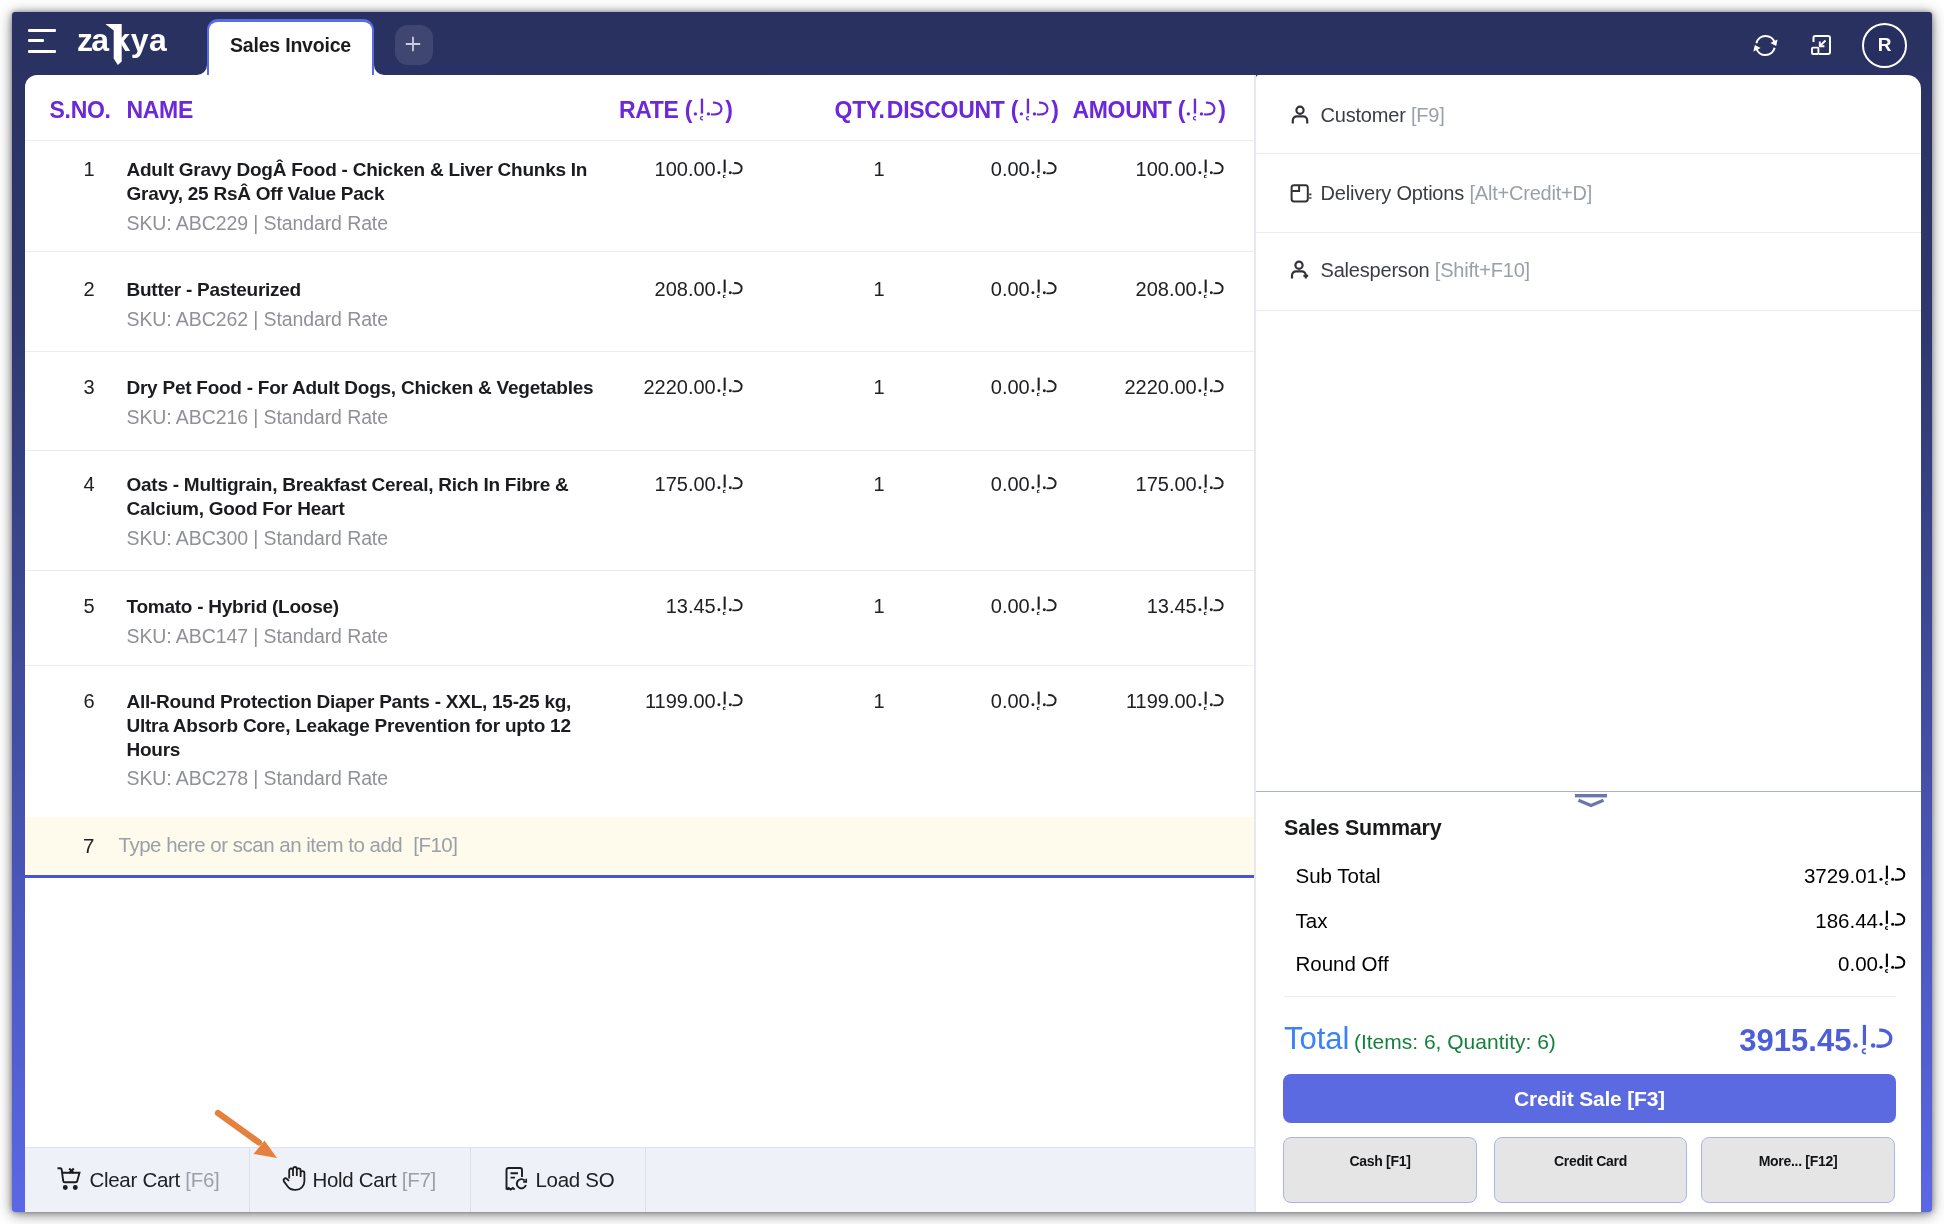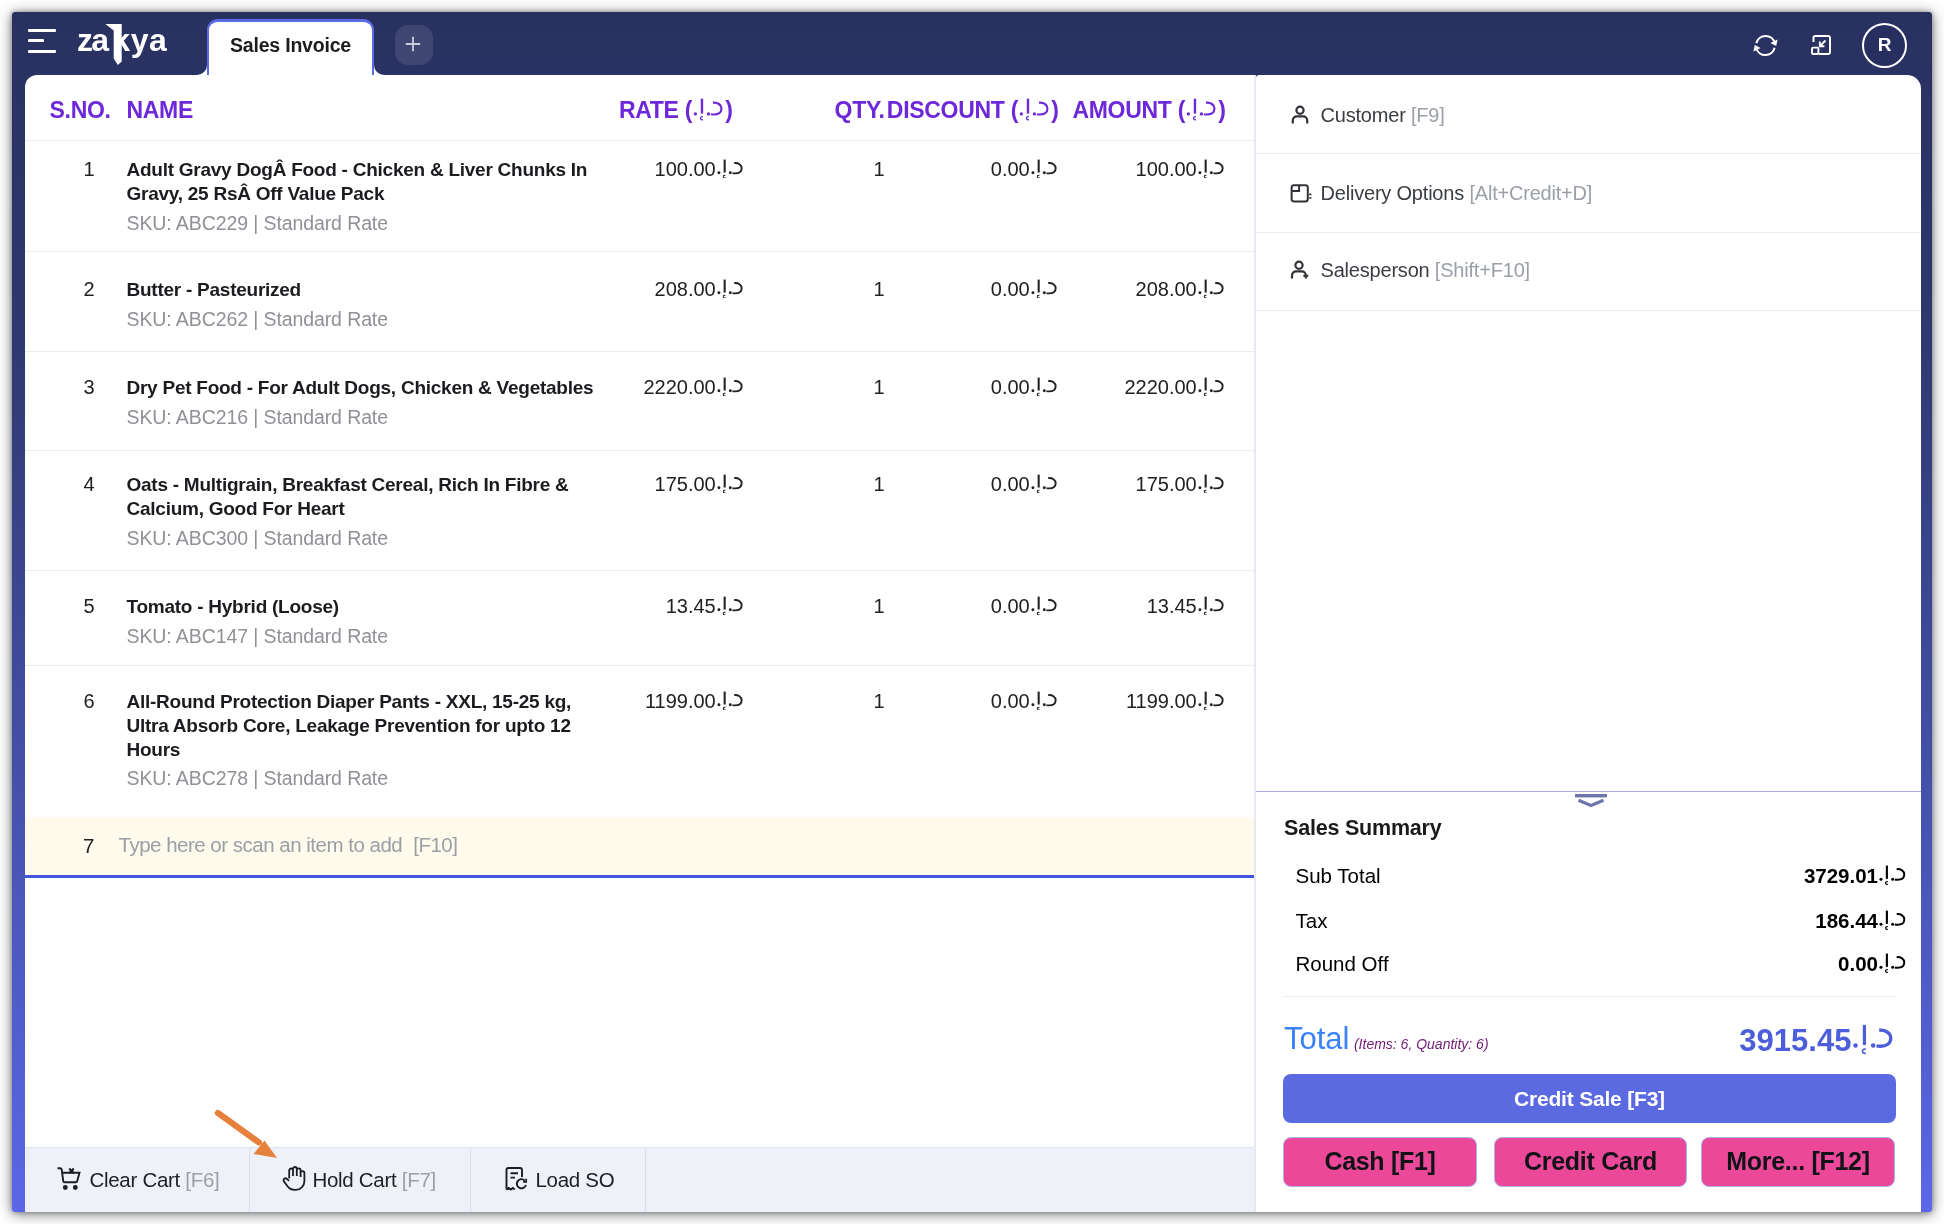--- a/index.html
+++ b/index.html
@@ -50,30 +50,30 @@
 .bitem svg{vertical-align:-6px;margin-right:5px;}
 
 .ritem{position:absolute;left:0;width:100%;font-size:20px;color:#3a3d42;letter-spacing:-0.2px;}
 .ritem .key{color:#9ba0a8;}
 .ritem svg{vertical-align:-5px;margin-right:9px;}
 .rhr{position:absolute;left:0;width:665.5px;height:1px;background:#ececee;}
 .sumhr{position:absolute;left:0;top:716px;width:665.5px;height:1.2px;background:#a9aedd;}
 .handle{position:absolute;left:318px;top:719px;width:34px;height:14px;}
 .sumtitle{position:absolute;left:28.5px;top:741px;font-size:21.5px;font-weight:700;color:#191a1c;letter-spacing:-0.2px;}
 .srow{position:absolute;left:40px;width:612px;font-size:20.5px;color:#000000;}
-.srow .v{position:absolute;right:0;top:0;white-space:nowrap;font-weight:bold;}
+.srow .v{position:absolute;right:0;top:0;white-space:nowrap;}
 .sephr{position:absolute;left:28.5px;top:921px;width:612px;height:1px;background:#ececee;}
 .total{position:absolute;left:28.5px;top:946px;width:612px;}
 .total .t{font-size:31px;font-weight:400;color:#3b82f6;}
-.total .sub{font-size:14px;color:#701a75;font-style:italic;}
+.total .sub{font-size:21px;color:#15803d;}
 .total .v{position:absolute;right:0;top:2px;font-size:31px;font-weight:700;color:#4c5ed9;white-space:nowrap;}
 .credit{position:absolute;left:27.5px;top:999px;width:613px;height:49px;background:#5b6ae1;border-radius:8px;
   color:#fff;font-size:21px;font-weight:700;text-align:center;line-height:49px;letter-spacing:-0.2px;}
-.paybtn{position:absolute;top:1062px;height:50px;background:#ec4899;border:1.6px solid #aab4ec;border-radius:8px;
-  box-sizing:border-box;font-size:25px;font-weight:700;color:#121316;text-align:center;line-height:46px;letter-spacing:-0.3px;}
+.paybtn{position:absolute;top:1062px;height:66px;background:#e5e5e5;border:1.6px solid #aab4ec;border-radius:8px;
+  box-sizing:border-box;font-size:14px;font-weight:700;color:#121316;text-align:center;line-height:46px;letter-spacing:-0.3px;}
 .arrow{position:absolute;left:185px;top:1084px;}
 .dai{display:inline-block;}
 </style>
 </head>
 <body>
 <div class="win">
     <div class="winclip">
 <div class="burger">
         <i style="top:0;width:28px"></i>
         <i style="top:10.4px;width:16px"></i>

